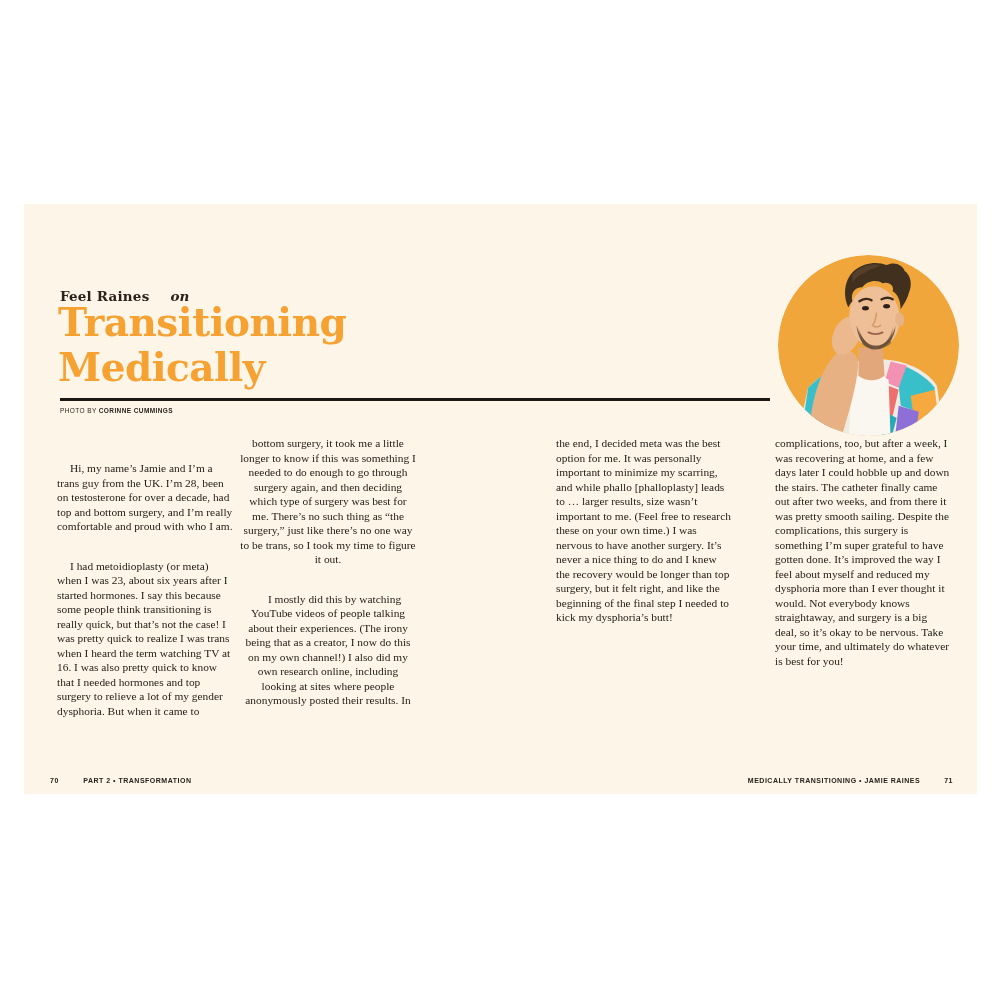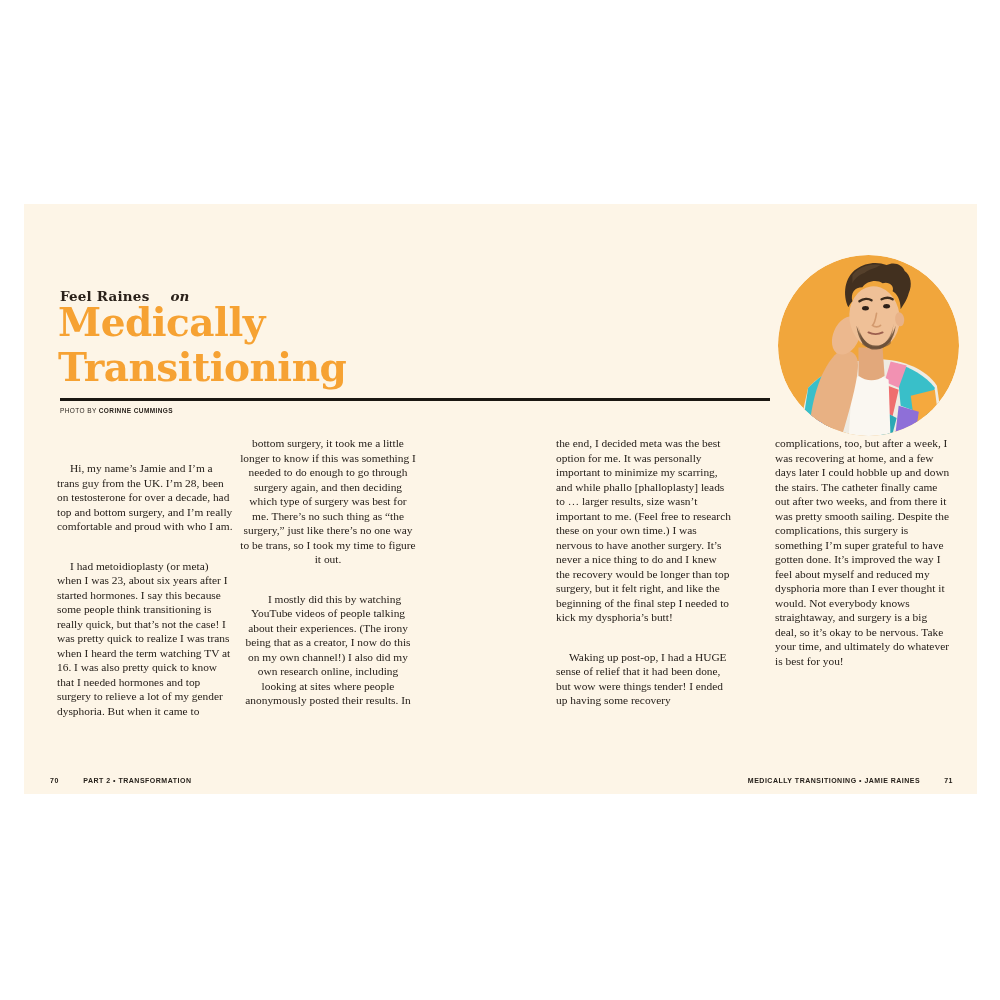--- a/index.html
+++ b/index.html
@@ -62,22 +62,22 @@
 <body>
 
 <div class="spread">
 
   <div class="kicker">
     <span>Feel Raines</span>
     <span class="conn">on</span>
   </div>
 
   <div class="title">
+    <div>Transitioning</div>
     <div>Medically</div>
-    <div>Transitioning</div>
   </div>
 
   <div class="rule"></div>
 
   <div class="credit">
     <span>PHOTO BY </span><span class="bold">CORINNE CUMMINGS</span>
   </div>
 
   <div class="photo" role="img" aria-label="Circular portrait of Jamie Raines resting his cheek on his hand, short curly brown hair and stubble, wearing a colorful abstract-print shirt over a white tee against an orange background">
     <svg viewBox="0 0 180 180" xmlns="http://www.w3.org/2000/svg">
@@ -138,21 +138,20 @@
   <div class="col col1">
     <p class="indent">Hi, my name’s Jamie and I’m a trans guy from the UK. I’m 28, been on testosterone for over a decade, had top and bottom surgery, and I’m really comfortable and proud with who I am.</p>
     <p class="indent">I had metoidioplasty (or meta) when I was 23, about six years after I started hormones. I say this because some people think transitioning is really quick, but that’s not the case! I was pretty quick to realize I was trans when I heard the term watching TV at 16. I was also pretty quick to know that I needed hormones and top surgery to relieve a lot of my gender dysphoria. But when it came to</p>
   </div>
   <div class="col col2">
     <p>bottom surgery, it took me a little longer to know if this was something I needed to do enough to go through surgery again, and then deciding which type of surgery was best for me. There’s no such thing as “the surgery,” just like there’s no one way to be trans, so I took my time to figure it out.</p>
     <p class="indent">I mostly did this by watching YouTube videos of people talking about their experiences. (The irony being that as a creator, I now do this on my own channel!) I also did my own research online, including looking at sites where people anonymously posted their results. In</p>
   </div>
   <div class="col col3">
     <p>the end, I decided meta was the best option for me. It was personally important to minimize my scarring, and while phallo [phalloplasty] leads to … larger results, size wasn’t important to me. (Feel free to research these on your own time.) I was nervous to have another surgery. It’s never a nice thing to do and I knew the recovery would be longer than top surgery, but it felt right, and like the beginning of the final step I needed to kick my dysphoria’s butt!</p>
-    <p class="indent">Waking up post-op, I had a HUGE sense of relief that it had been done, but wow were things tender! I ended up having some recovery</p>
   </div>
   <div class="col col4">
     <p>complications, too, but after a week, I was recovering at home, and a few days later I could hobble up and down the stairs. The catheter finally came out after two weeks, and from there it was pretty smooth sailing. Despite the complications, this surgery is something I’m super grateful to have gotten done. It’s improved the way I feel about myself and reduced my dysphoria more than I ever thought it would. Not everybody knows straightaway, and surgery is a big deal, so it’s okay to be nervous. Take your time, and ultimately do whatever is best for you!</p>
   </div>
 
   <div class="footer footer-left">
     <span>70</span>
     <span class="label">PART 2 • TRANSFORMATION</span>
   </div>
   <div class="footer footer-right">

